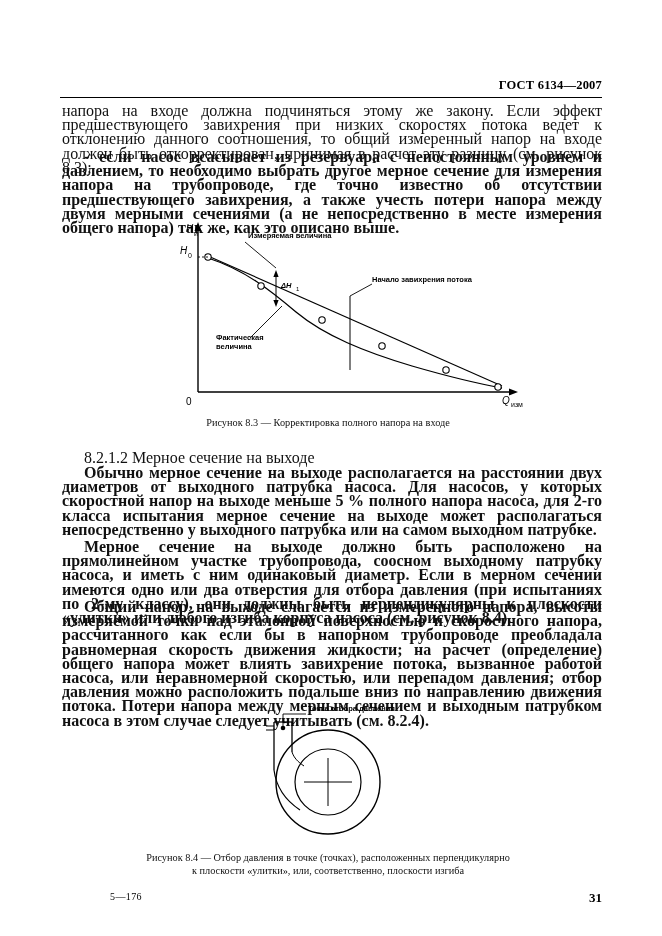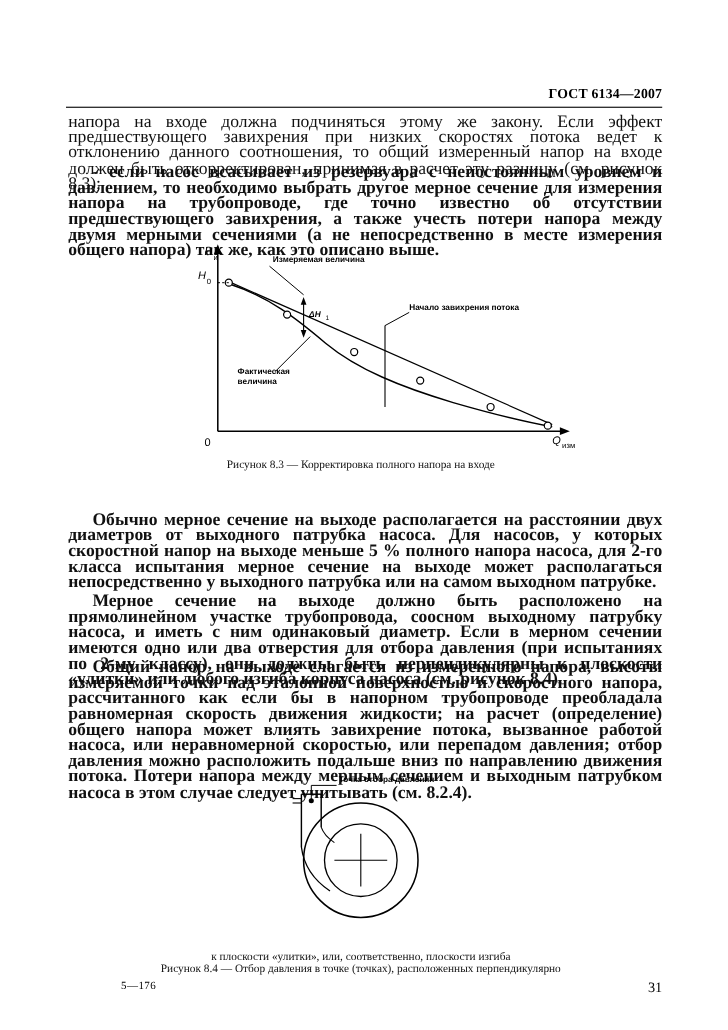--- a/index.html
+++ b/index.html
@@ -72,21 +72,21 @@
     bottom: 34px;
     font-size: 10px;
     letter-spacing: 0.4px;
     padding-left: 48px;
   }
   .footer-right {
     position: absolute;
     right: 60px;
     bottom: 30px;
     font-size: 13px;
-    font-weight: normal;
+    font-weight: bold;
     margin-top: 16px;
   }
   svg text {
     font-family: "Liberation Sans", sans-serif;
   }
 </style>
 </head>
 <body>
 
 <div class="page">
@@ -140,20 +140,21 @@
       <text x="131" y="70" font-size="7.5" font-weight="bold" font-style="italic">ΔH</text>
       <text x="146" y="73" font-size="6">1</text>
       <text x="222" y="64" font-size="7.5" font-weight="bold">Начало завихрения потока</text>
       <text x="66" y="122" font-size="7.5" font-weight="bold">Фактическая</text>
       <text x="66" y="131" font-size="7.5" font-weight="bold">величина</text>
     </svg>
   </div>
 
   <div class="fig-caption" style="top:416px;">Рисунок 8.3 — Корректировка полного напора на входе</div>
 
+  <div class="body-text" style="top:451px; left:84px; width:518px;">8.2.1.2 Мерное сечение на выходе</div>
 
   <div class="body-text p-indent" style="top:466px;">Обычно мерное сечение на выходе располагается на расстоянии двух диаметров от выходного патрубка насоса. Для насосов, у которых скоростной напор на выходе меньше 5 % полного напора насоса, для 2-го класса испытания мерное сечение на выходе может располагаться непосредственно у выходного патрубка или на самом выходном патрубке.</div>
 
   <div class="body-text p-indent" style="top:540px;">Мерное сечение на выходе должно быть расположено на прямолинейном участке трубопровода, соосном выходному патрубку насоса, и иметь с ним одинаковый диаметр. Если в мерном сечении имеются одно или два отверстия для отбора давления (при испытаниях по 2-му классу), они должны быть перпендикулярны к плоскости «улитки» или любого изгиба корпуса насоса (см. рисунок 8.4).</div>
 
   <div class="body-text p-indent" style="top:600px;">Общий напор на выходе слагается из измеренного напора,  высоты измеряемой точки над эталонной поверхностью и  скоростного напора, рассчитанного как если бы в напорном трубопроводе преобладала равномерная скорость движения жидкости; на расчет (определение) общего напора может влиять завихрение потока, вызванное работой насоса, или неравномерной скоростью, или перепадом давления; отбор давления можно расположить подальше вниз по направлению движения потока. Потери напора между мерным сечением и выходным патрубком насоса в этом случае следует учитывать (см. 8.2.4).</div>
 
   <div class="figure" style="left:230px; top:700px; width:200px; height:140px;">
     <svg width="200" height="140" viewBox="0 0 200 140">
 
@@ -175,19 +176,19 @@
       <line x1="53" y1="28" x2="53" y2="14" stroke="#000" stroke-width="0.9"></line>
       <line x1="53" y1="14" x2="76" y2="14" stroke="#000" stroke-width="0.9"></line>
 
       <line x1="44" y1="30" x2="36" y2="30" stroke="#000" stroke-width="1"></line>
       <line x1="44" y1="26" x2="36" y2="26" stroke="#000" stroke-width="1"></line>
 
       <text x="78" y="11" font-size="7.5" font-weight="bold">Точка отбора давления</text>
     </svg>
   </div>
 
-  <div class="fig-caption" style="top:875px;">Рисунок 8.4 — Отбор давления в точке (точках), расположенных перпендикулярно</div>
+  <div class="fig-caption" style="top:851px;">Рисунок 8.4 — Отбор давления в точке (точках), расположенных перпендикулярно</div>
   <div class="fig-caption" style="top:864px;">к плоскости «улитки», или, соответственно, плоскости изгиба</div>
 
   <div class="footer-left">5—176</div>
   <div class="footer-right">31</div>
 
 </div>
 
 </body></html>

